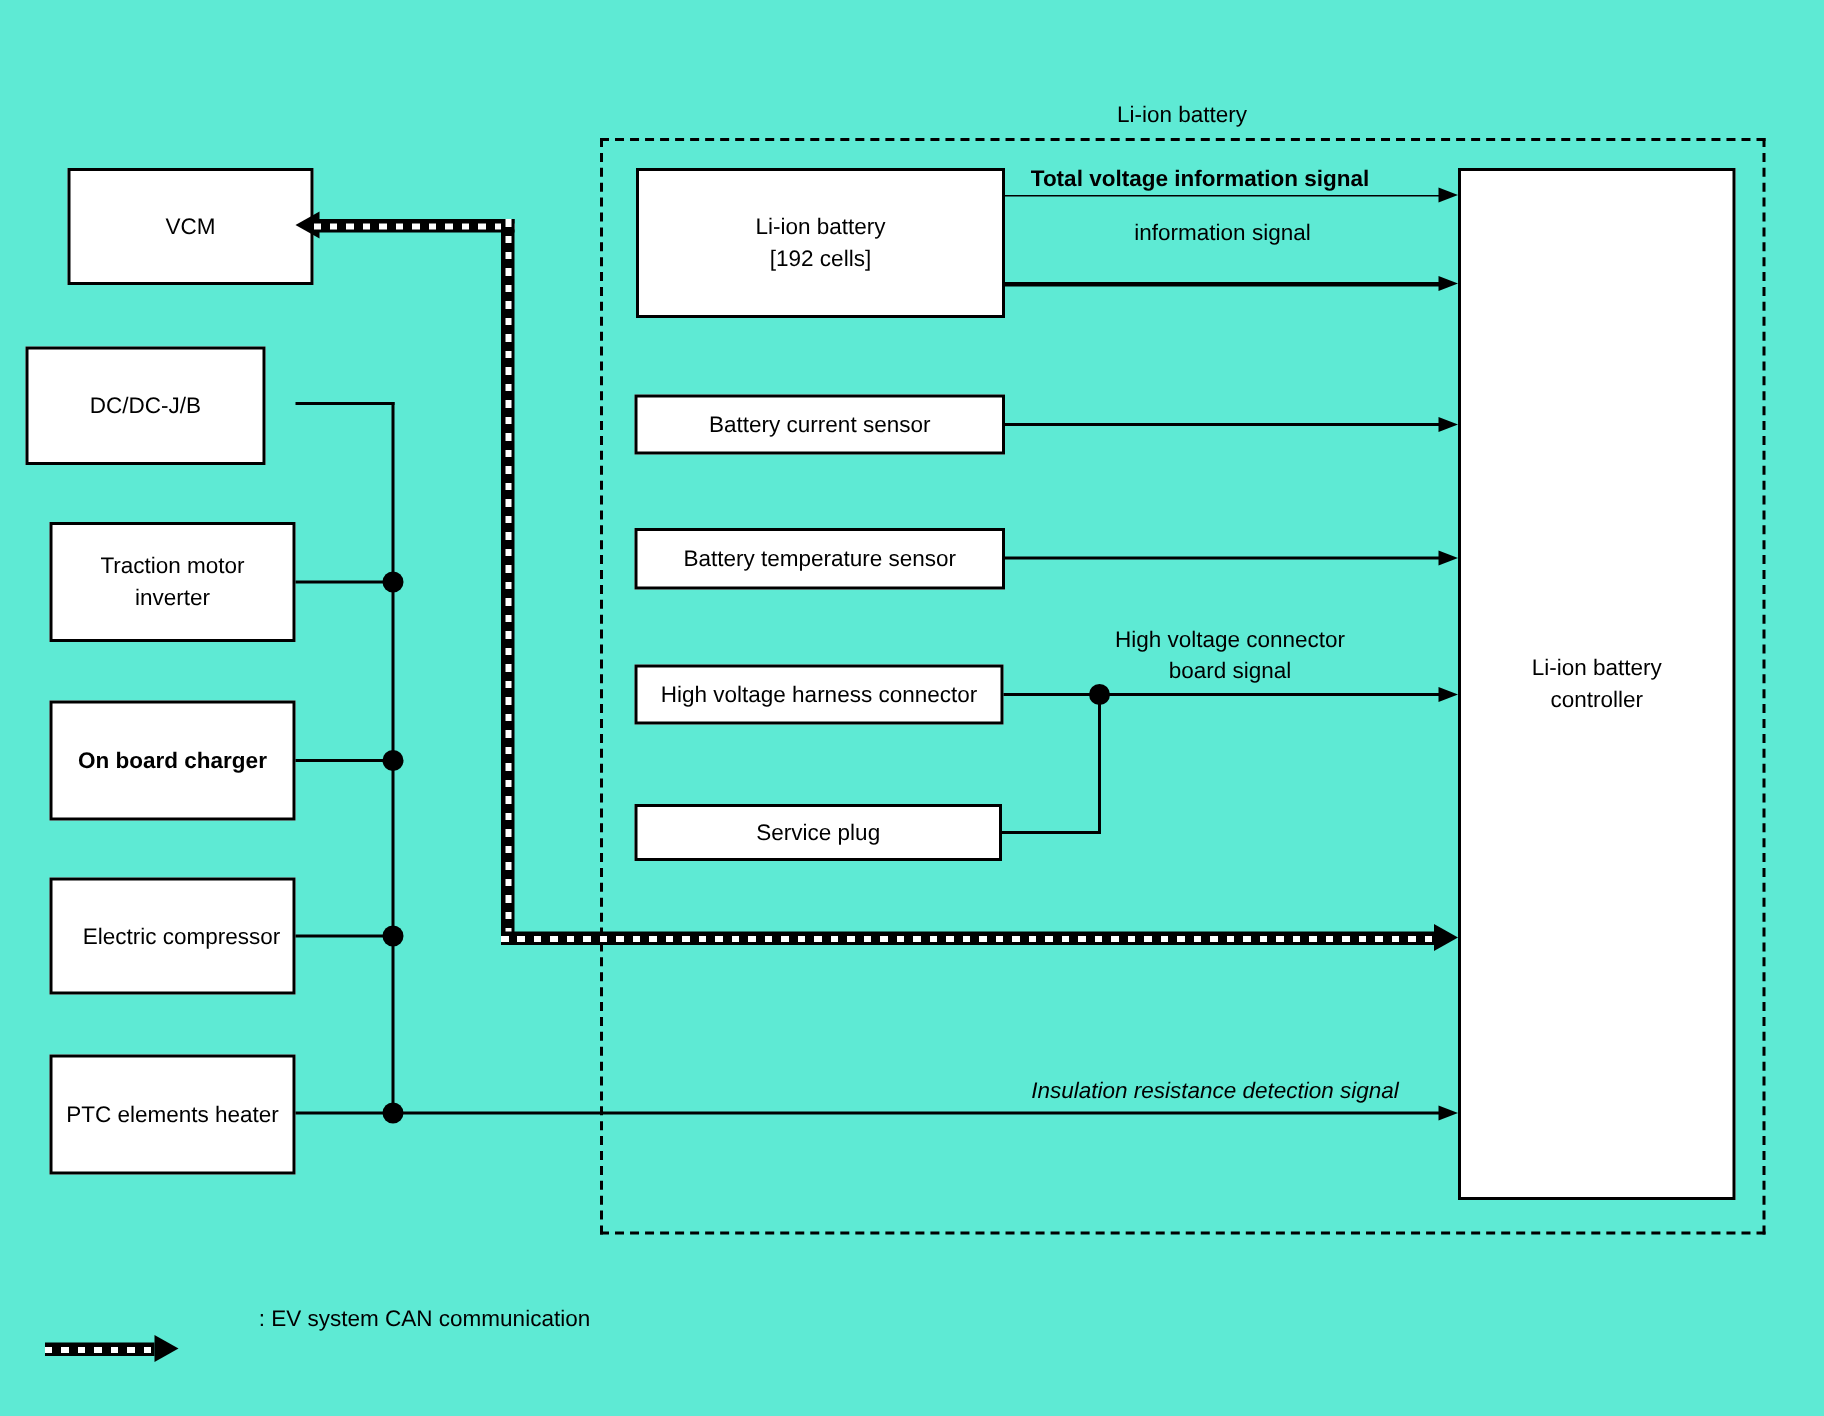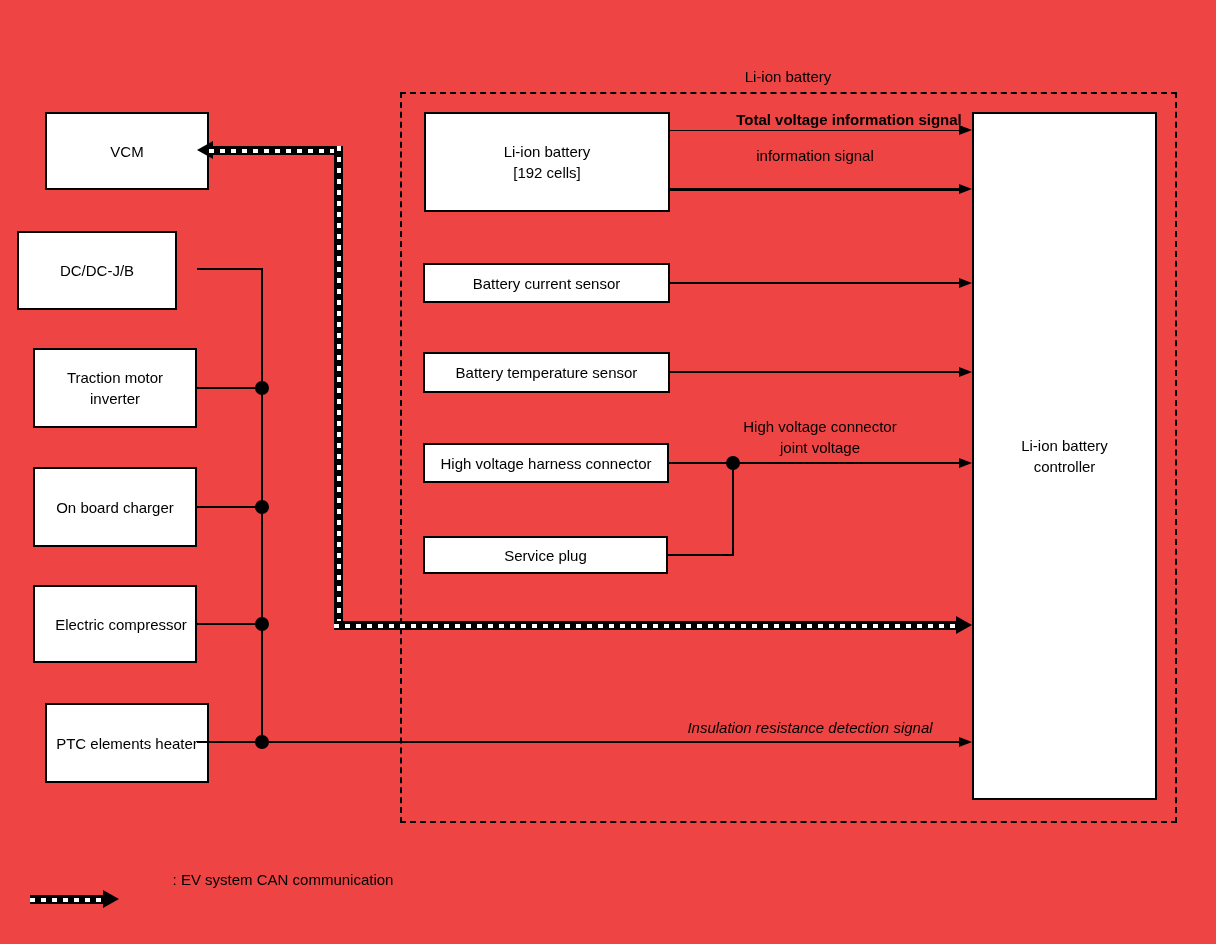--- a/index.html
+++ b/index.html
@@ -1,17 +1,17 @@
 <!DOCTYPE html>
 <html><head>
 <meta charset="utf-8">
 <style>
   * { margin:0; padding:0; box-sizing:border-box; }
   html,body { width:1216px; height:944px; background:#ffffff; font-family:"Liberation Sans", sans-serif; color:#000; }
-  #stage { position:relative; width:1216px; height:944px; background:#ef4444; overflow:hidden; }
+  #stage { position:relative; width:1216px; height:944px; background:#5eead4; overflow:hidden; }
 
   .box {
     position:absolute; border:2px solid #000; background:#fff;
     display:flex; flex-direction:column; align-items:center; justify-content:center;
     text-align:center; font-size:15px; line-height:21px;
   }
   .dash-container { position:absolute; border:2px dashed #000; background:transparent; }
 
   .hline, .vline { position:absolute; background:#000; }
 
@@ -46,27 +46,27 @@
   <div class="box" style="left:33px; top:112px; width:164px; height:78px;margin-left:12px;">
     <span>VCM</span>
   </div>
   <div class="box" style="left:17px; top:231px; width:160px; height:79px;">
     <span>DC/DC-J/B</span>
   </div>
   <div class="box" style="left:33px; top:348px; width:164px; height:80px;">
     <span>Traction motor</span>
     <span>inverter</span>
   </div>
-  <div class="box" style="left:33px; top:467px; width:164px; height:80px;">
+  <div class="box" style="left:33px; top:467px; width:164px; height:80px;font-weight:bold;">
     <span>On board charger</span>
   </div>
   <div class="box" style="left:33px; top:585px; width:164px; height:78px;padding-left:12px;">
     <span>Electric compressor</span>
   </div>
-  <div class="box" style="left:33px; top:703px; width:164px; height:80px;margin-left:12px;">
+  <div class="box" style="left:33px; top:703px; width:164px; height:80px;">
     <span>PTC elements heater</span>
   </div>
 
   <div class="box" style="left:424px; top:112px; width:246px; height:100px;">
     <span>Li-ion battery</span>
     <span>[192 cells]</span>
   </div>
   <div class="box" style="left:423px; top:263px; width:247px; height:40px;">
     <span>Battery current sensor</span>
   </div>
@@ -110,27 +110,27 @@
   <div class="arrow-r" style="left:959px; top:367px;"></div>
   <div class="arrow-r" style="left:959px; top:458px;"></div>
   <div class="arrow-r" style="left:959px; top:737px;"></div>
 
   <div class="arrow-l-big" style="left:197px; top:141px;"></div>
   <div class="can-h" style="left:209px; top:146px; width:134px;"></div>
   <div class="can-v" style="left:334px; top:146px; height:484px;"></div>
   <div class="can-h" style="left:334px; top:621px; width:623px;"></div>
   <div class="arrow-r-big" style="left:956px; top:616px;"></div>
 
-  <div class="label bold" style="left:703px; top:109px; width:292px;">Total voltage information signal</div>
+  <div class="label bold" style="left:654px; top:109px; width:292px;">Total voltage information signal</div>
   <div class="label" style="left:676px; top:145px; width:278px;">
     <span class="ln">information signal</span>
   </div>
   <div class="label" style="left:698px; top:416px; width:244px;">
     <span class="ln">High voltage connector</span>
-    <span class="ln">joint voltage</span>
+    <span class="ln">board signal</span>
   </div>
   <div class="label" style="left:654px; top:717px; width:312px;font-style:italic;">Insulation resistance detection signal</div>
 
   <div class="can-h" style="left:30px; top:895px; width:73px;"></div>
   <div class="arrow-r-big" style="left:103px; top:890px;"></div>
   <div class="label" style="left:123px; top:869px; text-align:center; width:320px;">: EV system CAN communication</div>
 
 </div>
 
 </body></html>

